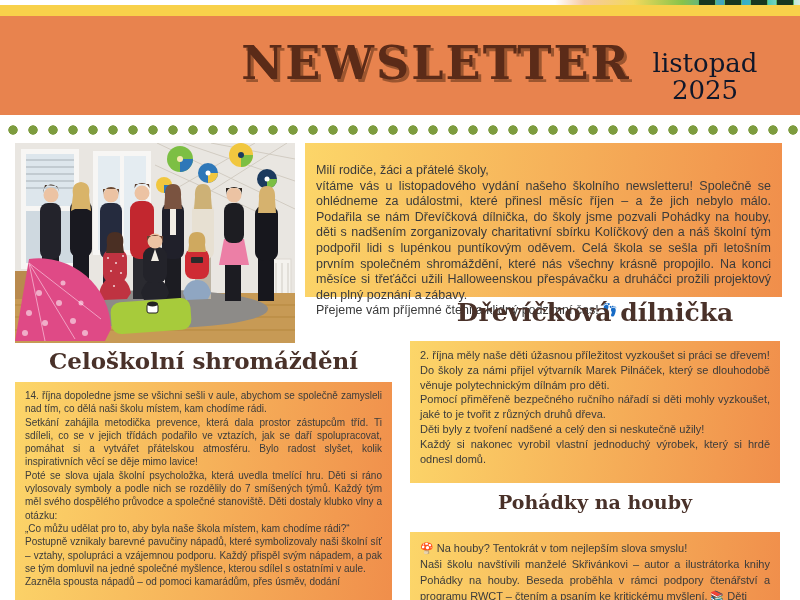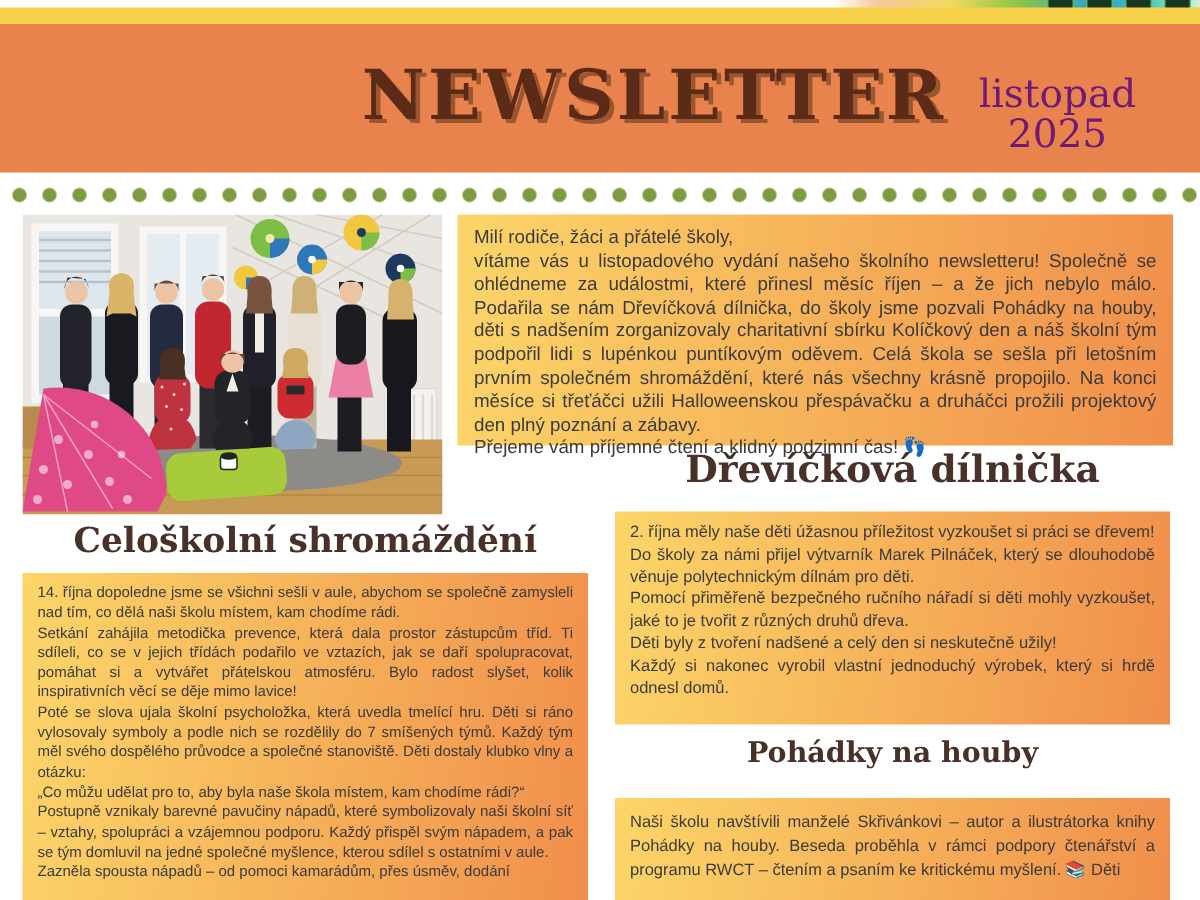--- a/index.html
+++ b/index.html
@@ -28,21 +28,21 @@
   .banner{position:absolute;left:0;top:16px;width:800px;height:99px;background:#e8834e;}
   .banner-title{
     position:absolute;left:0;top:20px;width:800px;text-align:center;
     font-family:"DejaVu Serif", serif;font-weight:700;font-size:46px;
     letter-spacing:2px;color:#5b2b18;
     text-shadow:3px 3px 0 rgba(62,28,12,0.45);
     margin-left:36px;
   }
   .banner-issue{
     position:absolute;right:15px;top:34px;width:160px;text-align:center;
-    font-family:"DejaVu Serif", serif;font-size:26px;line-height:27px;color:#701a75;
+    font-family:"DejaVu Serif", serif;font-size:26px;line-height:27px;color:#0f172a;
   }
   .dots-divider{
     position:absolute;left:0;top:123px;width:800px;height:14px;
     background-image:radial-gradient(circle at 50% 50%, #7d9c3f 4.4px, rgba(0,0,0,0) 5px);
     background-size:20px 14px;background-position:3px 0;
   }
 
   .slab-heading{
     position:absolute;text-align:center;
     font-family:"DejaVu Serif", serif;font-weight:700;color:#493129;
@@ -50,21 +50,21 @@
   .h-assembly{left:15px;top:347px;width:377px;font-size:23px;}
   .h-workshop{left:410px;top:298px;width:370px;font-size:25px;}
   .h-mushrooms{left:410px;top:491px;width:370px;font-size:19px;}
 
   .article-box{
     position:absolute;box-sizing:border-box;text-align:justify;
     background:linear-gradient(97deg,#fcd669 0%,#f08e4b 100%);
     color:#3b3b3b;
   }
   .article-box p{margin:0;}
-  .intro-box{left:305px;top:143px;width:477px;height:154px;padding:8px 11px;font-size:12.5px;line-height:15.6px;}
+  .intro-box{left:305px;top:143px;width:477px;height:154px;padding:20px 11px;font-size:12.5px;line-height:15.6px;}
   .box-assembly{left:15px;top:382px;width:377px;height:230px;padding:7px 10px;font-size:10px;line-height:13.3px;}
   .box-workshop{left:410px;top:341px;width:370px;height:142px;padding:7px 10px;font-size:11px;line-height:14.8px;}
   .box-mushrooms{left:410px;top:532px;width:370px;height:92px;padding:8px 10px;font-size:11px;line-height:16px;}
 
   .photo{position:absolute;left:15px;top:143px;width:280px;height:200px;}
 </style>
 </head>
 <body>
 
 <div class="peek-strip">
@@ -262,14 +262,15 @@
 <div class="article-box box-workshop">
   <p>2. října měly naše děti úžasnou příležitost vyzkoušet si práci se dřevem!</p>
   <p>Do školy za námi přijel výtvarník Marek Pilnáček, který se dlouhodobě věnuje polytechnickým dílnám pro děti.</p>
   <p>Pomocí přiměřeně bezpečného ručního nářadí si děti mohly vyzkoušet, jaké to je tvořit z různých druhů dřeva.</p>
   <p>Děti byly z tvoření nadšené a celý den si neskutečně užily!</p>
   <p>Každý si nakonec vyrobil vlastní jednoduchý výrobek, který si hrdě odnesl domů.</p>
 </div>
 
 <div class="slab-heading h-mushrooms">Pohádky na houby</div>
 <div class="article-box box-mushrooms">
+  <p>🍄 Na houby? Tentokrát v tom nejlepším slova smyslu!</p>
   <p>Naši školu navštívili manželé Skřivánkovi – autor a ilustrátorka knihy Pohádky na houby. Beseda proběhla v rámci podpory čtenářství a programu RWCT – čtením a psaním ke kritickému myšlení. 📚 Děti</p>
 </div>
 
 </body></html>

